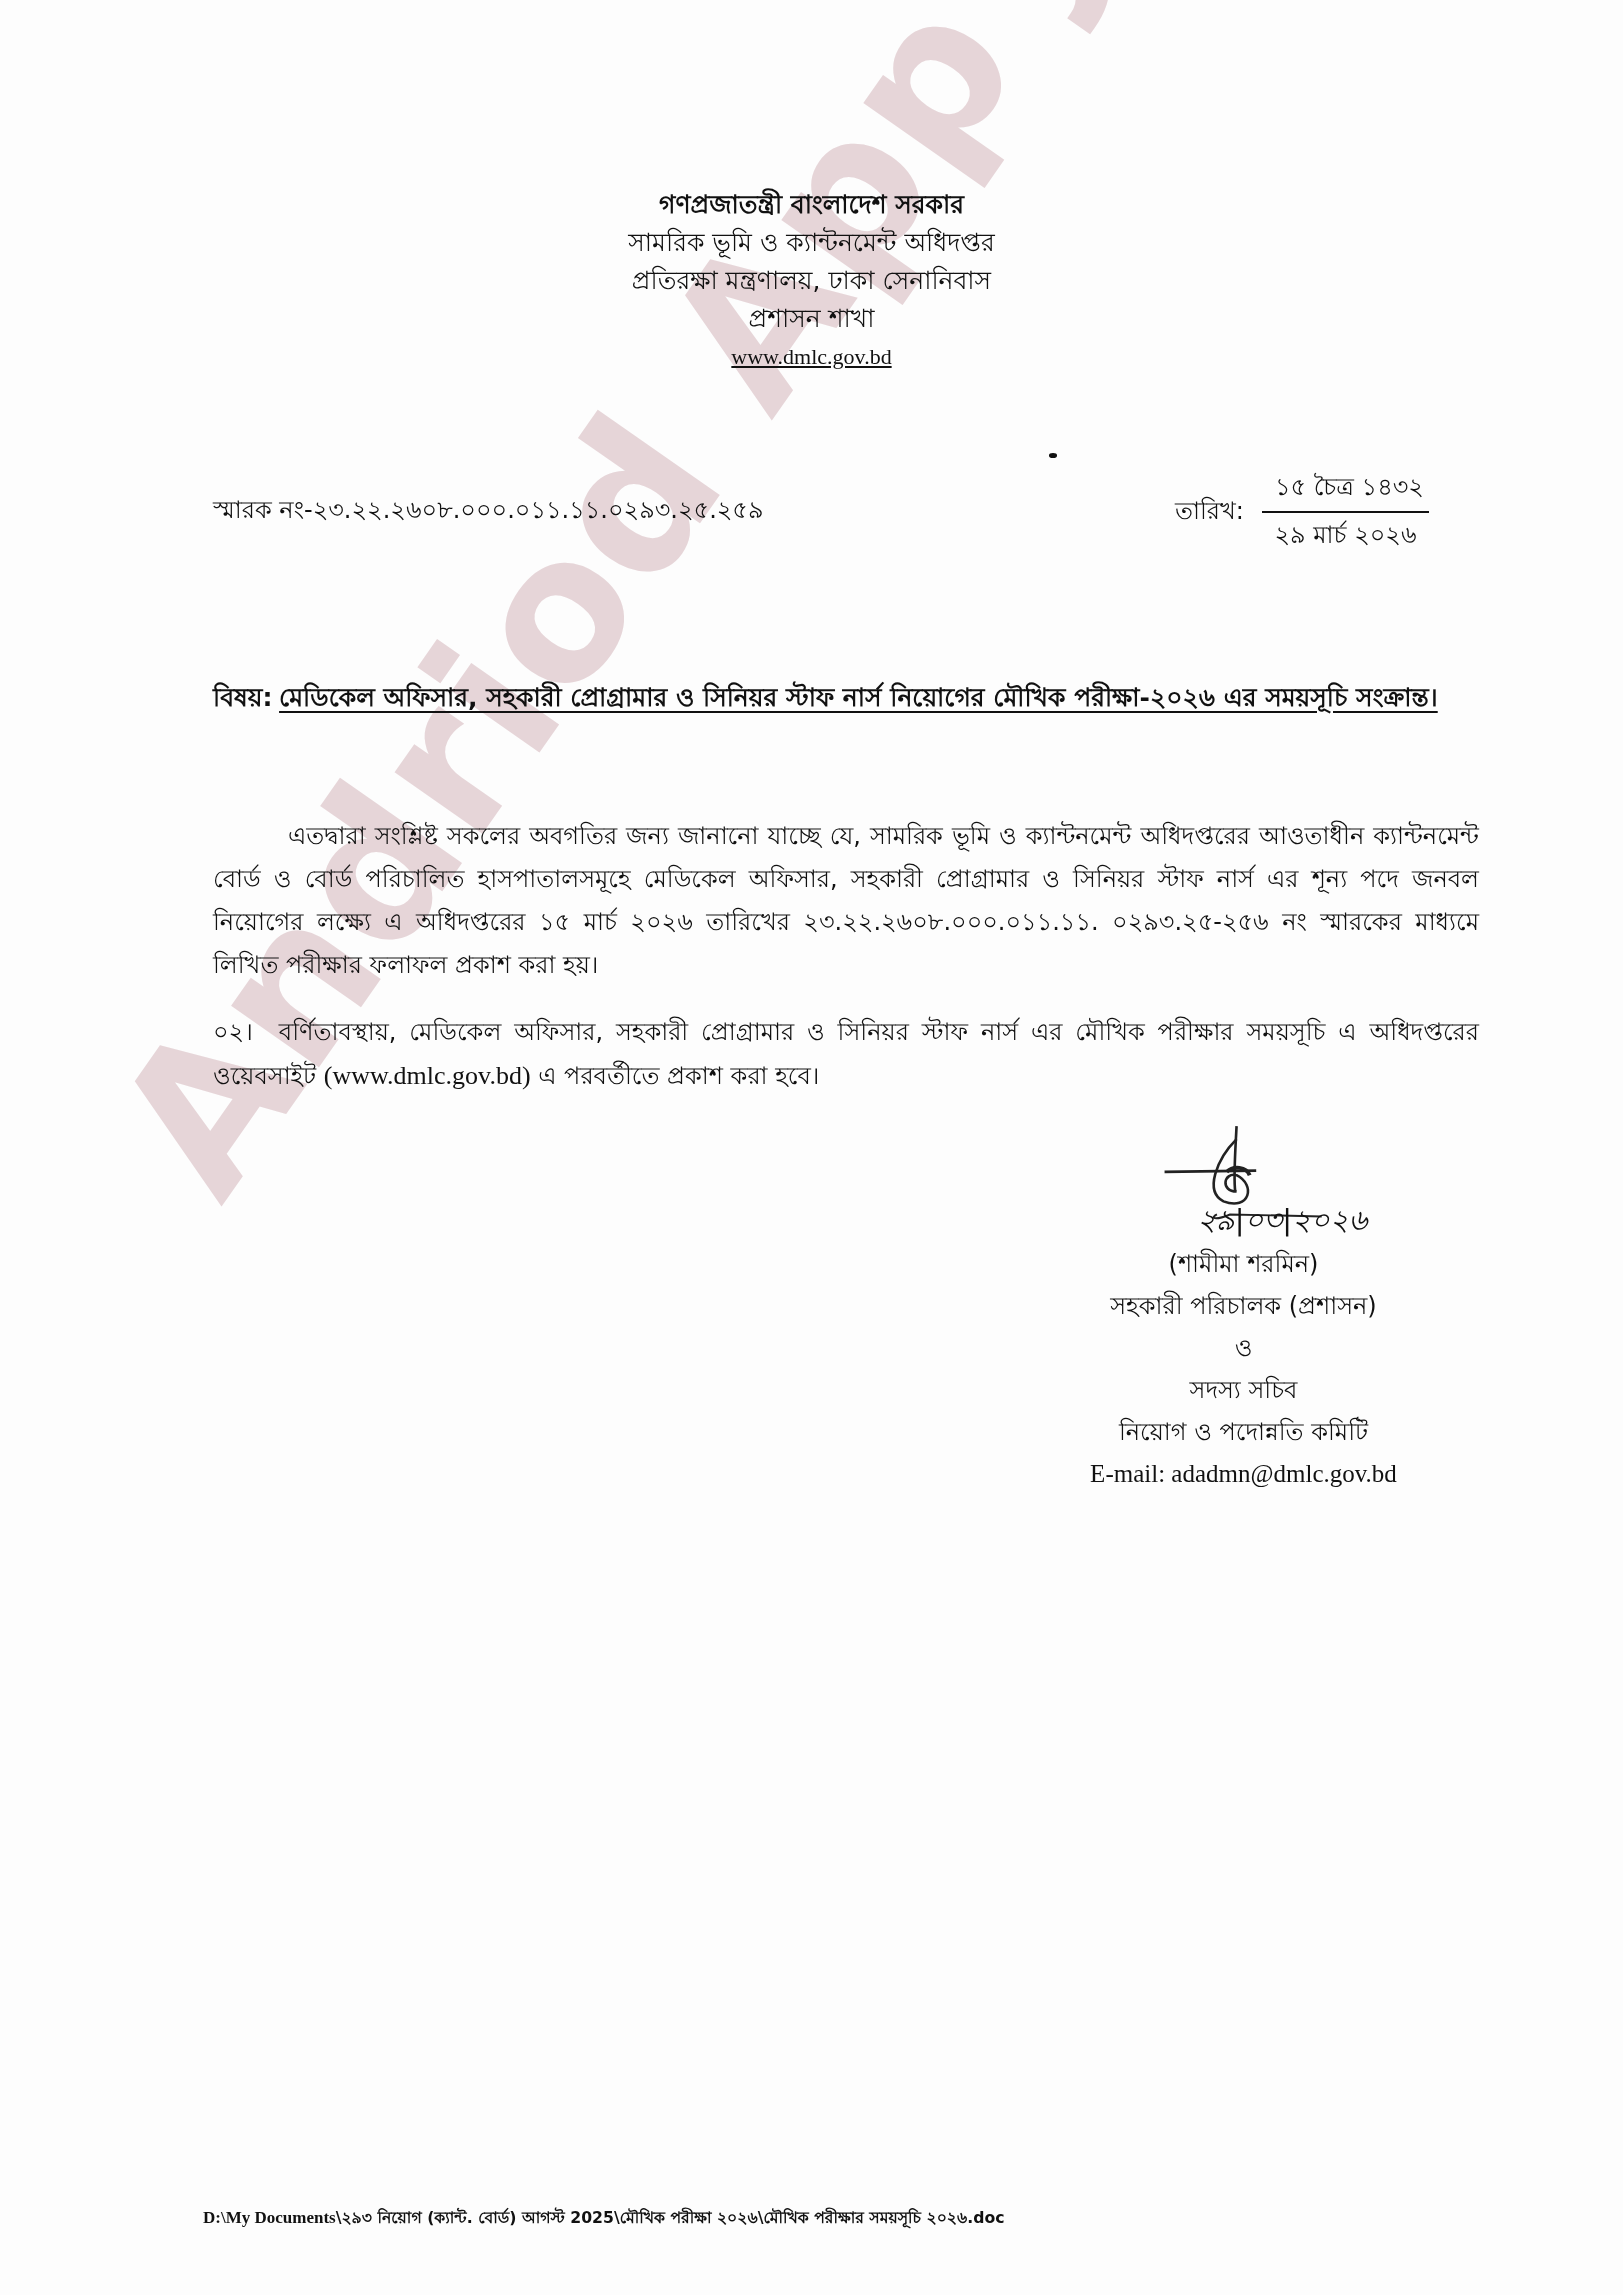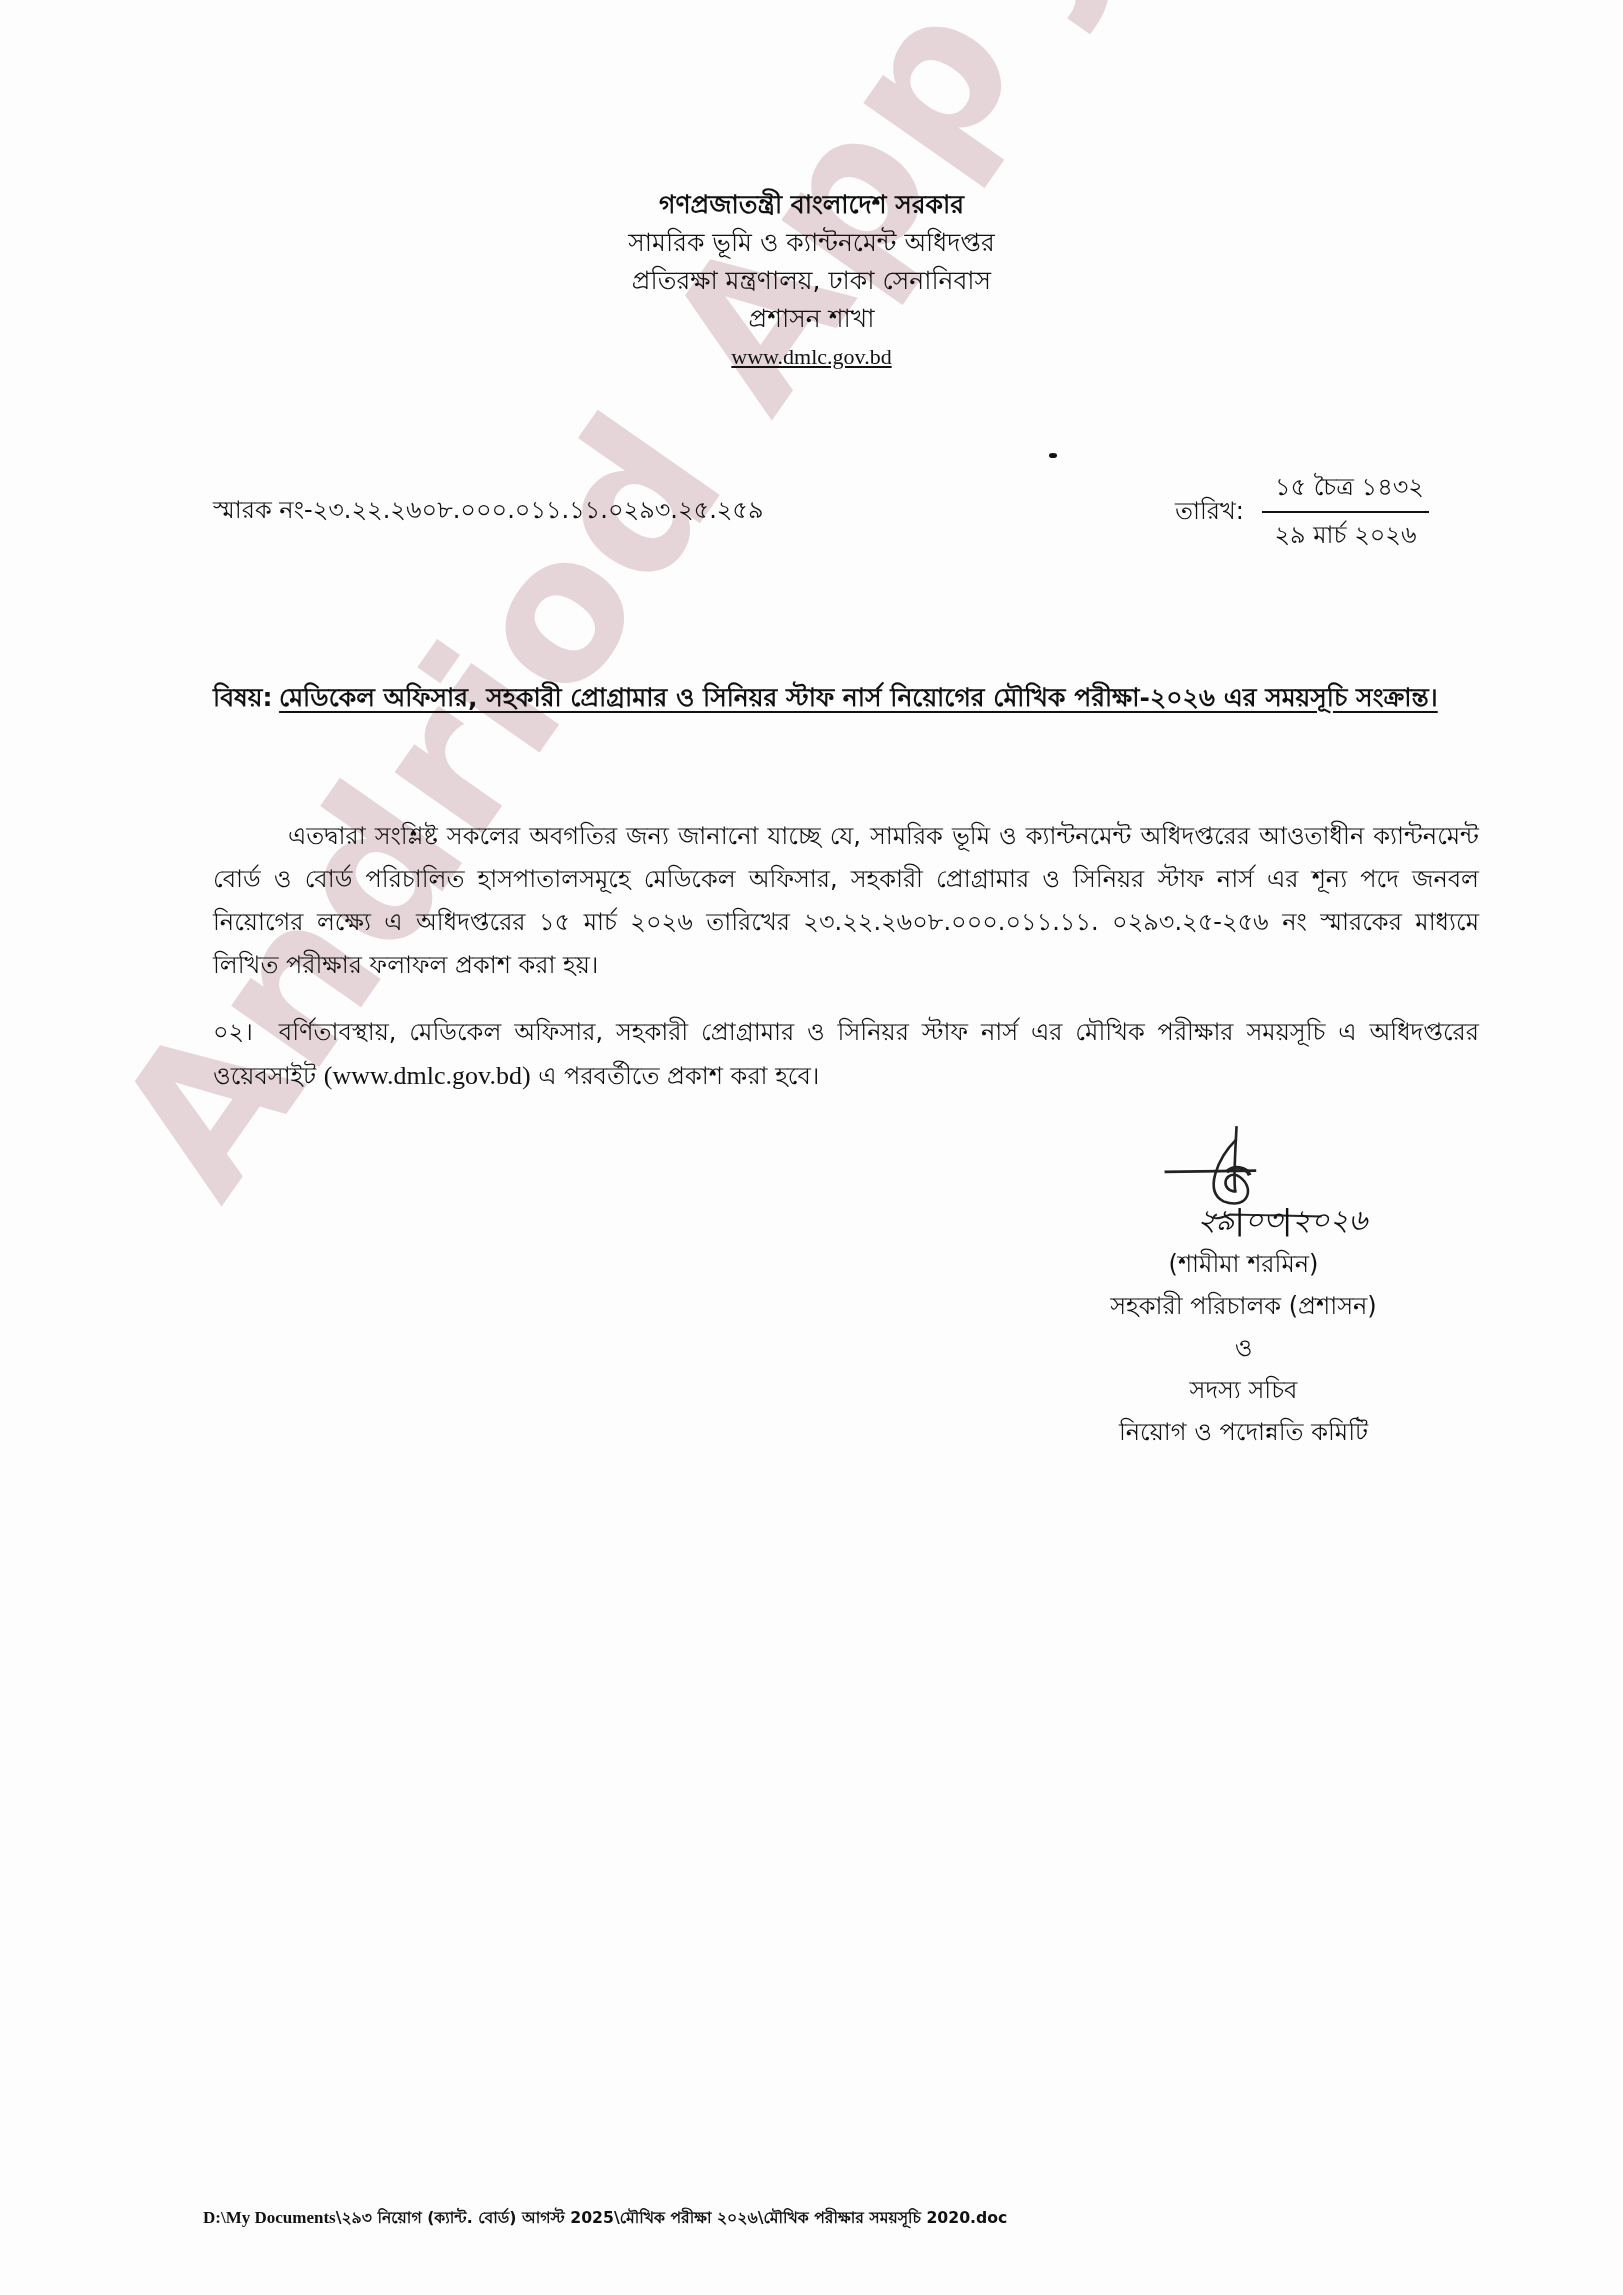--- a/index.html
+++ b/index.html
@@ -93,21 +93,22 @@
     </svg>
 
     <div class="sig-date">২৯|০৩|২০২৬</div>
 
     <div class="signer">
       <div>(শামীমা শরমিন)</div>
       <div>সহকারী পরিচালক (প্রশাসন)</div>
       <div>ও</div>
       <div>সদস্য সচিব</div>
       <div>নিয়োগ ও পদোন্নতি কমিটি</div>
+      <div class="email">E-mail: adadmn@dmlc.gov.bd</div>
     </div>
 
     <div class="footer">
-      <span class="en">D:\My Documents</span><span>\২৯৩ নিয়োগ (ক্যান্ট. বোর্ড) আগস্ট 2025\মৌখিক পরীক্ষা ২০২৬\মৌখিক পরীক্ষার সময়সূচি 2020.doc</span>
+      <span class="en">D:\My Documents</span><span>\২৯৩ নিয়োগ (ক্যান্ট. বোর্ড) আগস্ট 2025\মৌখিক পরীক্ষা ২০২৬\মৌখিক পরীক্ষার সময়সূচি ২০২৬.doc</span>
     </div>
 
   </div>
 </div>
 
 
 </body></html>

